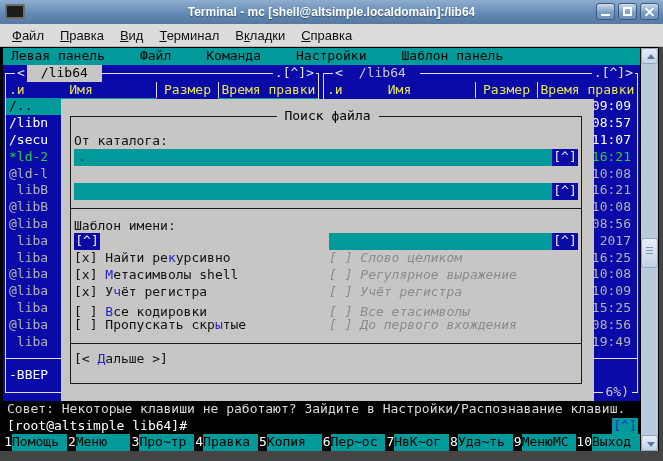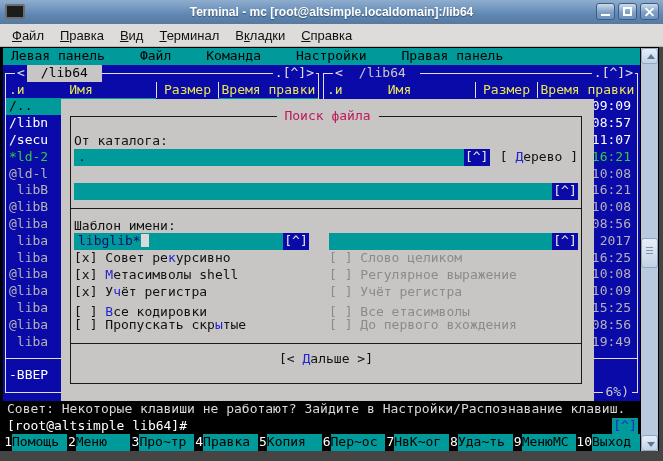--- a/index.html
+++ b/index.html
@@ -81,41 +81,41 @@
   .prompt-chip { position:absolute; right:3px; top:0; width:26px; text-align:center; background:#009a9a; color:#2424d0; }
   .keybar { position:absolute; left:0; top:386.4px; width:637px; height:16.8px; display:flex; }
   .kcell { flex:1; display:flex; }
   .knum { min-width:9px; color:#fff; background:#000; text-align:right; }
   .klabel { flex:1; background:#009a9a; color:#000; white-space:pre; overflow:hidden; }
 
   
   .dialog { position:absolute; left:58px; top:51px; width:533px; height:302.4px; background:#c8c6c4; color:#111; z-index:10; }
   .dframe { position:absolute; left:9px; right:12px; top:17px; bottom:17px; border:1px solid #1a1a1a; pointer-events:none; }
   .dtitle { position:absolute; top:9px; left:50%; transform:translateX(-50%); background:#c8c6c4;
-            padding:0 8px; color:#be185d; white-space:pre; z-index:2; }
+            padding:0 8px; color:#000000; white-space:pre; z-index:2; }
   .drow { position:absolute; left:13px; right:16px; height:16.8px; line-height:16.8px; white-space:pre; }
   .dsep { position:absolute; left:9px; right:12px; border-top:1px solid #1a1a1a; }
   .inp { background:#009a9a; color:#10106e; padding:0 4px; overflow:hidden; white-space:pre; }
   .hist { width:26px; text-align:center; background:#0a0aa8; color:#e8e8e8; flex:none; }
   .cursor { display:inline-block; width:8px; height:13px; background:#d9d9d9; vertical-align:-2px; }
   .hot { color:#2424d0; }
   .opt { white-space:pre; }
   .opt .state { white-space:pre; }
-  .disabled, .disabled * { color:#8b8b8b !important; }
+  .disabled, .disabled * { color:#8b8b8b !important;font-style:italic; }
   .flexrow { display:flex; }
-  .btnrow { display:flex; justify-content:center; gap:17px; }
+  .btnrow { display:flex; justify-content:flex-start; gap:17px; }
 </style>
 </head>
 <body>
 
 <div class="window">
 
   <div class="titlebar">
     <span class="win-icon"></span>
-    <span class="title-text">Terminal - mc [root@altsimple.localdomain]:/lib64</span>
+    <span class="title-text">Terminal - mc [shell@altsimple.localdomain]:/lib64</span>
     <span class="win-btns">
       <span class="wbtn">
           <span class="g g-min"></span>
         </span>
       <span class="wbtn">
           <span class="g g-max"></span>
         </span>
       <span class="wbtn">
           <span class="g g-x1"></span>
           <span class="g g-x2"></span>
@@ -147,21 +147,21 @@
         
       
           <span>Левая панель</span>
         
           <span>Файл</span>
         
           <span>Команда</span>
         
           <span>Настройки</span>
         
-          <span>Правая панель</span>
+          <span>Шаблон панель</span>
         </div>
 
       <div class="panel pl">
         <div class="pframe"></div>
         <span class="pmark-l">&lt;</span>
         <span class="ppath active"> /lib64 </span>
         <span class="pmark-r">.[^]&gt;</span>
         <div class="phead">
           <span class="hname"><span class="hsort">.и</span><span>Имя</span></span>
           <span class="hsize">Размер</span>
@@ -368,42 +368,42 @@
         <div class="psep"></div>
         <div class="pfree">6%)</div>
       </div>
 
       <div class="dialog">
         <div class="dframe"></div>
         <div class="dtitle">Поиск файла</div>
 
         <div class="drow" style="top:33.6px">От каталога:</div>
         <div class="drow flexrow" style="top:50.4px">
-          <span class="inp" style="flex:1">.</span><span class="hist">[^]</span><span style="margin-left:10px"><span>[ </span><span class="hot">Д</span><span>ерево ]</span></span>
+          <span class="inp" style="flex:1">.</span><span class="hist">[^]</span>
         </div>
         <div class="drow" style="top:67.2px">
           <span class="opt"><span class="state">[x] </span><span></span><span class="hot">И</span><span>гнорировать каталоги:</span></span>
         </div>
         <div class="drow flexrow" style="top:84px">
           <span class="inp" style="flex:1"></span><span class="hist">[^]</span>
         </div>
 
         <div class="dsep" style="top:109px"></div>
 
         <div class="drow" style="top:102px">
           <span style="position:absolute;left:0">Шаблон имени:</span>
           <span style="position:absolute;left:255px">Содержимое:</span>
         </div>
         <div class="drow flexrow" style="top:134.4px">
-          <span style="display:flex;width:235px"><span class="inp" style="flex:1"><span>libglib*</span><span class="cursor"></span></span><span class="hist">[^]</span></span>
+          <span style="display:flex;width:235px"><span class="hist">[^]</span></span>
           <span style="width:20px"></span>
           <span style="display:flex;flex:1"><span class="inp" style="flex:1"></span><span class="hist">[^]</span></span>
         </div>
 
-        <div class="drow" style="top:151.2px"><span class="opt" style="position:absolute;left:0"><span class="state">[x] </span><span>Совет ре</span><span class="hot">к</span><span>урсивно</span></span><span class="opt disabled" style="position:absolute;left:255px"><span class="state">[ ] </span><span>Слово целиком</span></span></div>
+        <div class="drow" style="top:151.2px"><span class="opt" style="position:absolute;left:0"><span class="state">[x] </span><span>Найти ре</span><span class="hot">к</span><span>урсивно</span></span><span class="opt disabled" style="position:absolute;left:255px"><span class="state">[ ] </span><span>Слово целиком</span></span></div>
         <div class="drow" style="top:168px"><span class="opt" style="position:absolute;left:0"><span class="state">[x] </span><span></span><span class="hot">М</span><span>етасимволы shell</span></span><span class="opt disabled" style="position:absolute;left:255px"><span class="state">[ ] </span><span>Регулярное выражение</span></span></div>
         <div class="drow" style="top:184.8px"><span class="opt" style="position:absolute;left:0"><span class="state">[x] </span><span>У</span><span class="hot">ч</span><span>ёт регистра</span></span><span class="opt disabled" style="position:absolute;left:255px"><span class="state">[ ] </span><span>Учёт регистра</span></span></div>
         <div class="drow" style="top:205px"><span class="opt" style="position:absolute;left:0"><span class="state">[ ] </span><span></span><span class="hot">В</span><span>се кодировки</span></span><span class="opt disabled" style="position:absolute;left:255px"><span class="state">[ ] </span><span>Все етасимволы</span></span></div>
         <div class="drow" style="top:218.4px"><span class="opt" style="position:absolute;left:0"><span class="state">[ ] </span><span>Пропускать скр</span><span class="hot">ы</span><span>тые</span></span><span class="opt disabled" style="position:absolute;left:255px"><span class="state">[ ] </span><span>До первого вхождения</span></span></div>
 
         <div class="dsep" style="top:244px"></div>
 
         <div class="drow btnrow" style="top:252px">
           <span><span>[&lt; </span><span class="hot">Д</span><span>альше &gt;]</span></span>
         </div>

